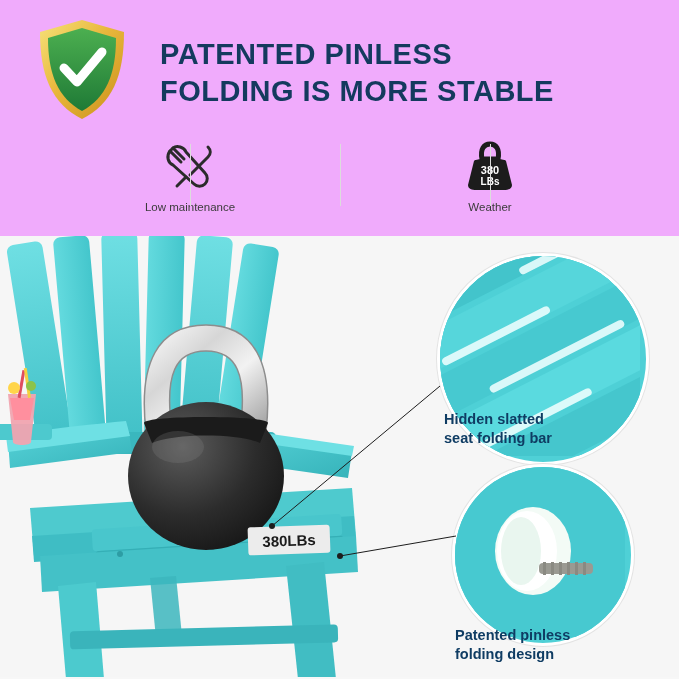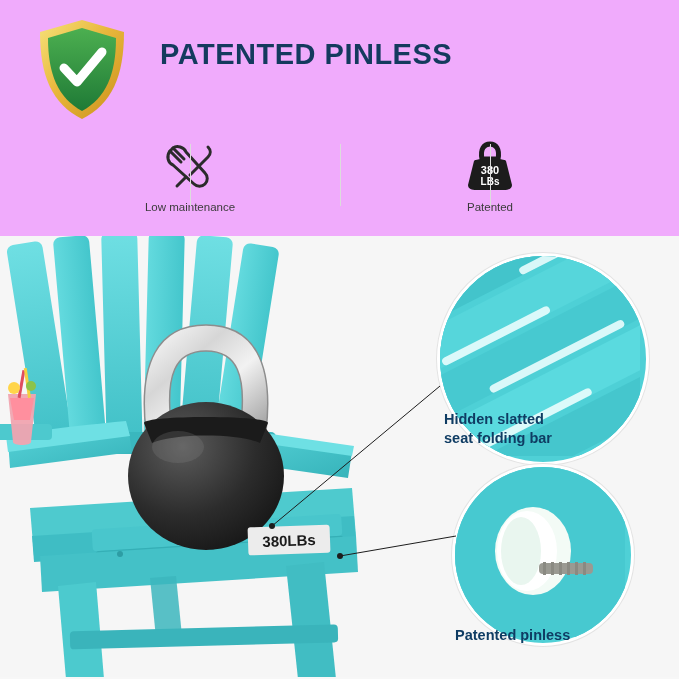--- a/index.html
+++ b/index.html
@@ -79,20 +79,21 @@
           </linearGradient>
         </defs>
         <path d="M46 2 L88 14 C88 58 76 86 46 101 C16 86 4 58 4 14 Z" fill="url(#gold)"></path>
         <path d="M46 10 L80 20 C80 56 70 80 46 93 C22 80 12 56 12 20 Z" fill="url(#grn)"></path>
         <path d="M28 50 L41 64 L66 34" fill="none" stroke="#ffffff" stroke-width="9" stroke-linecap="round" stroke-linejoin="round"></path>
       </svg>
     </div>
 
     <div class="headline">
       <div>PATENTED PINLESS</div>
+      <div>FOLDING IS MORE STABLE</div>
     </div>
   </div>
 
   <div class="features">
 
     <div class="feat">
       <div class="ic">
         <svg width="52" height="50" viewBox="0 0 52 50">
           <g stroke="#2b2b2b" stroke-width="3" fill="none" stroke-linecap="round" stroke-linejoin="round">
             <path d="M9 6 L20 17 M6 9 L17 20"></path>
@@ -109,21 +110,21 @@
 
     <div class="feat">
       <div class="ic">
         <svg width="56" height="52" viewBox="0 0 56 52">
           <path d="M20 18 C18 8 22 3 28 3 C34 3 38 8 36 18 Z" fill="none" stroke="#1c1c1c" stroke-width="5"></path>
           <path d="M12 20 C12 17 44 17 44 20 L50 44 C50 48 46 49 42 49 L14 49 C10 49 6 48 6 44 Z" fill="#1c1c1c"></path>
           <text x="28" y="33" font-family="Liberation Sans, sans-serif" font-size="11" font-weight="bold" fill="#ffffff" text-anchor="middle">380</text>
           <text x="28" y="44" font-family="Liberation Sans, sans-serif" font-size="10" font-weight="bold" fill="#ffffff" text-anchor="middle">LBs</text>
         </svg>
       </div>
-      <div class="lb">Patented</div>
+      <div class="lb">Weather</div>
     </div>
 
     <div class="divider" style="left:25%"></div>
     <div class="divider" style="left:50%"></div>
     <div class="divider" style="left:75%"></div>
   </div>
 
   <div class="photo">
 
     <div class="chair">
@@ -259,20 +260,21 @@
             <rect x="104" y="95" width="3" height="13"></rect>
             <rect x="112" y="95" width="3" height="13"></rect>
             <rect x="120" y="95" width="3" height="13"></rect>
             <rect x="128" y="95" width="3" height="13"></rect>
           </g>
         </g>
       </svg>
     </div>
     <div class="cap cap-bot">
       <div>Patented pinless</div>
+      <div>folding design</div>
     </div>
 
     <svg style="position:absolute;left:0;top:0;" width="679" height="443">
       <line x1="272" y1="290" x2="440" y2="150" stroke="#1d1d1d" stroke-width="1"></line>
       <circle cx="272" cy="290" r="3" fill="#1d1d1d"></circle>
       <line x1="340" y1="320" x2="456" y2="300" stroke="#1d1d1d" stroke-width="1"></line>
       <circle cx="340" cy="320" r="3" fill="#1d1d1d"></circle>
     </svg>
 
   </div>

